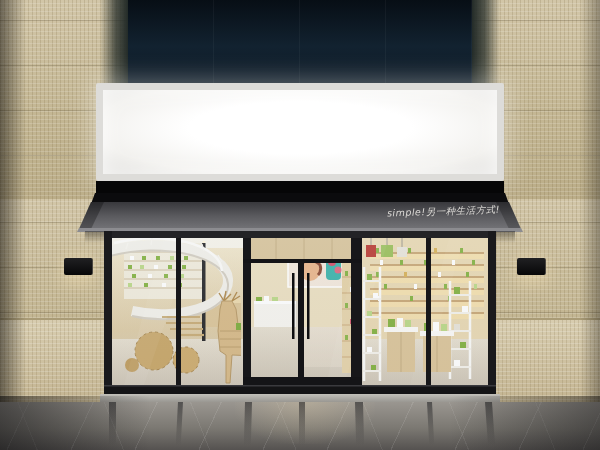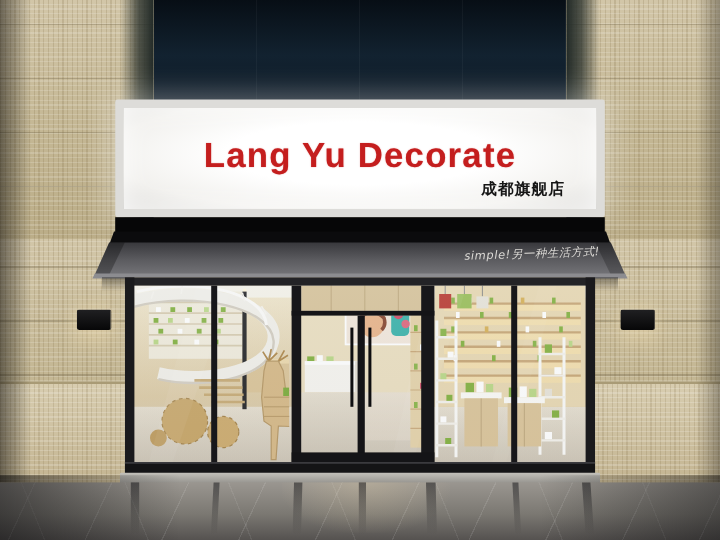--- a/index.html
+++ b/index.html
@@ -120,22 +120,20 @@
   <div class="tile tile-lower-right"></div>
   <div class="pedestal pedestal-left"></div>
   <div class="pedestal pedestal-right"></div>
   <div class="col-shade-left"></div>
   <div class="col-shade-right"></div>
   <div class="edge-dark-left"></div>
   <div class="edge-dark-right"></div>
 
   <div class="signboard">
     <div class="sign-inner">
-      <div class="sign-title">Lang Yu Decorate</div>
-      <div class="sign-sub">成都旗舰店</div>
     </div>
   </div>
   <div class="band-dark"></div>
 
   <svg class="awning-svg" viewBox="0 0 600 50">
     <defs>
       <linearGradient id="awnGray" x1="0" y1="0" x2="0" y2="1">
         <stop offset="0" stop-color="#38383c"></stop>
         <stop offset="0.55" stop-color="#5c5c60"></stop>
         <stop offset="1" stop-color="#737377"></stop>

